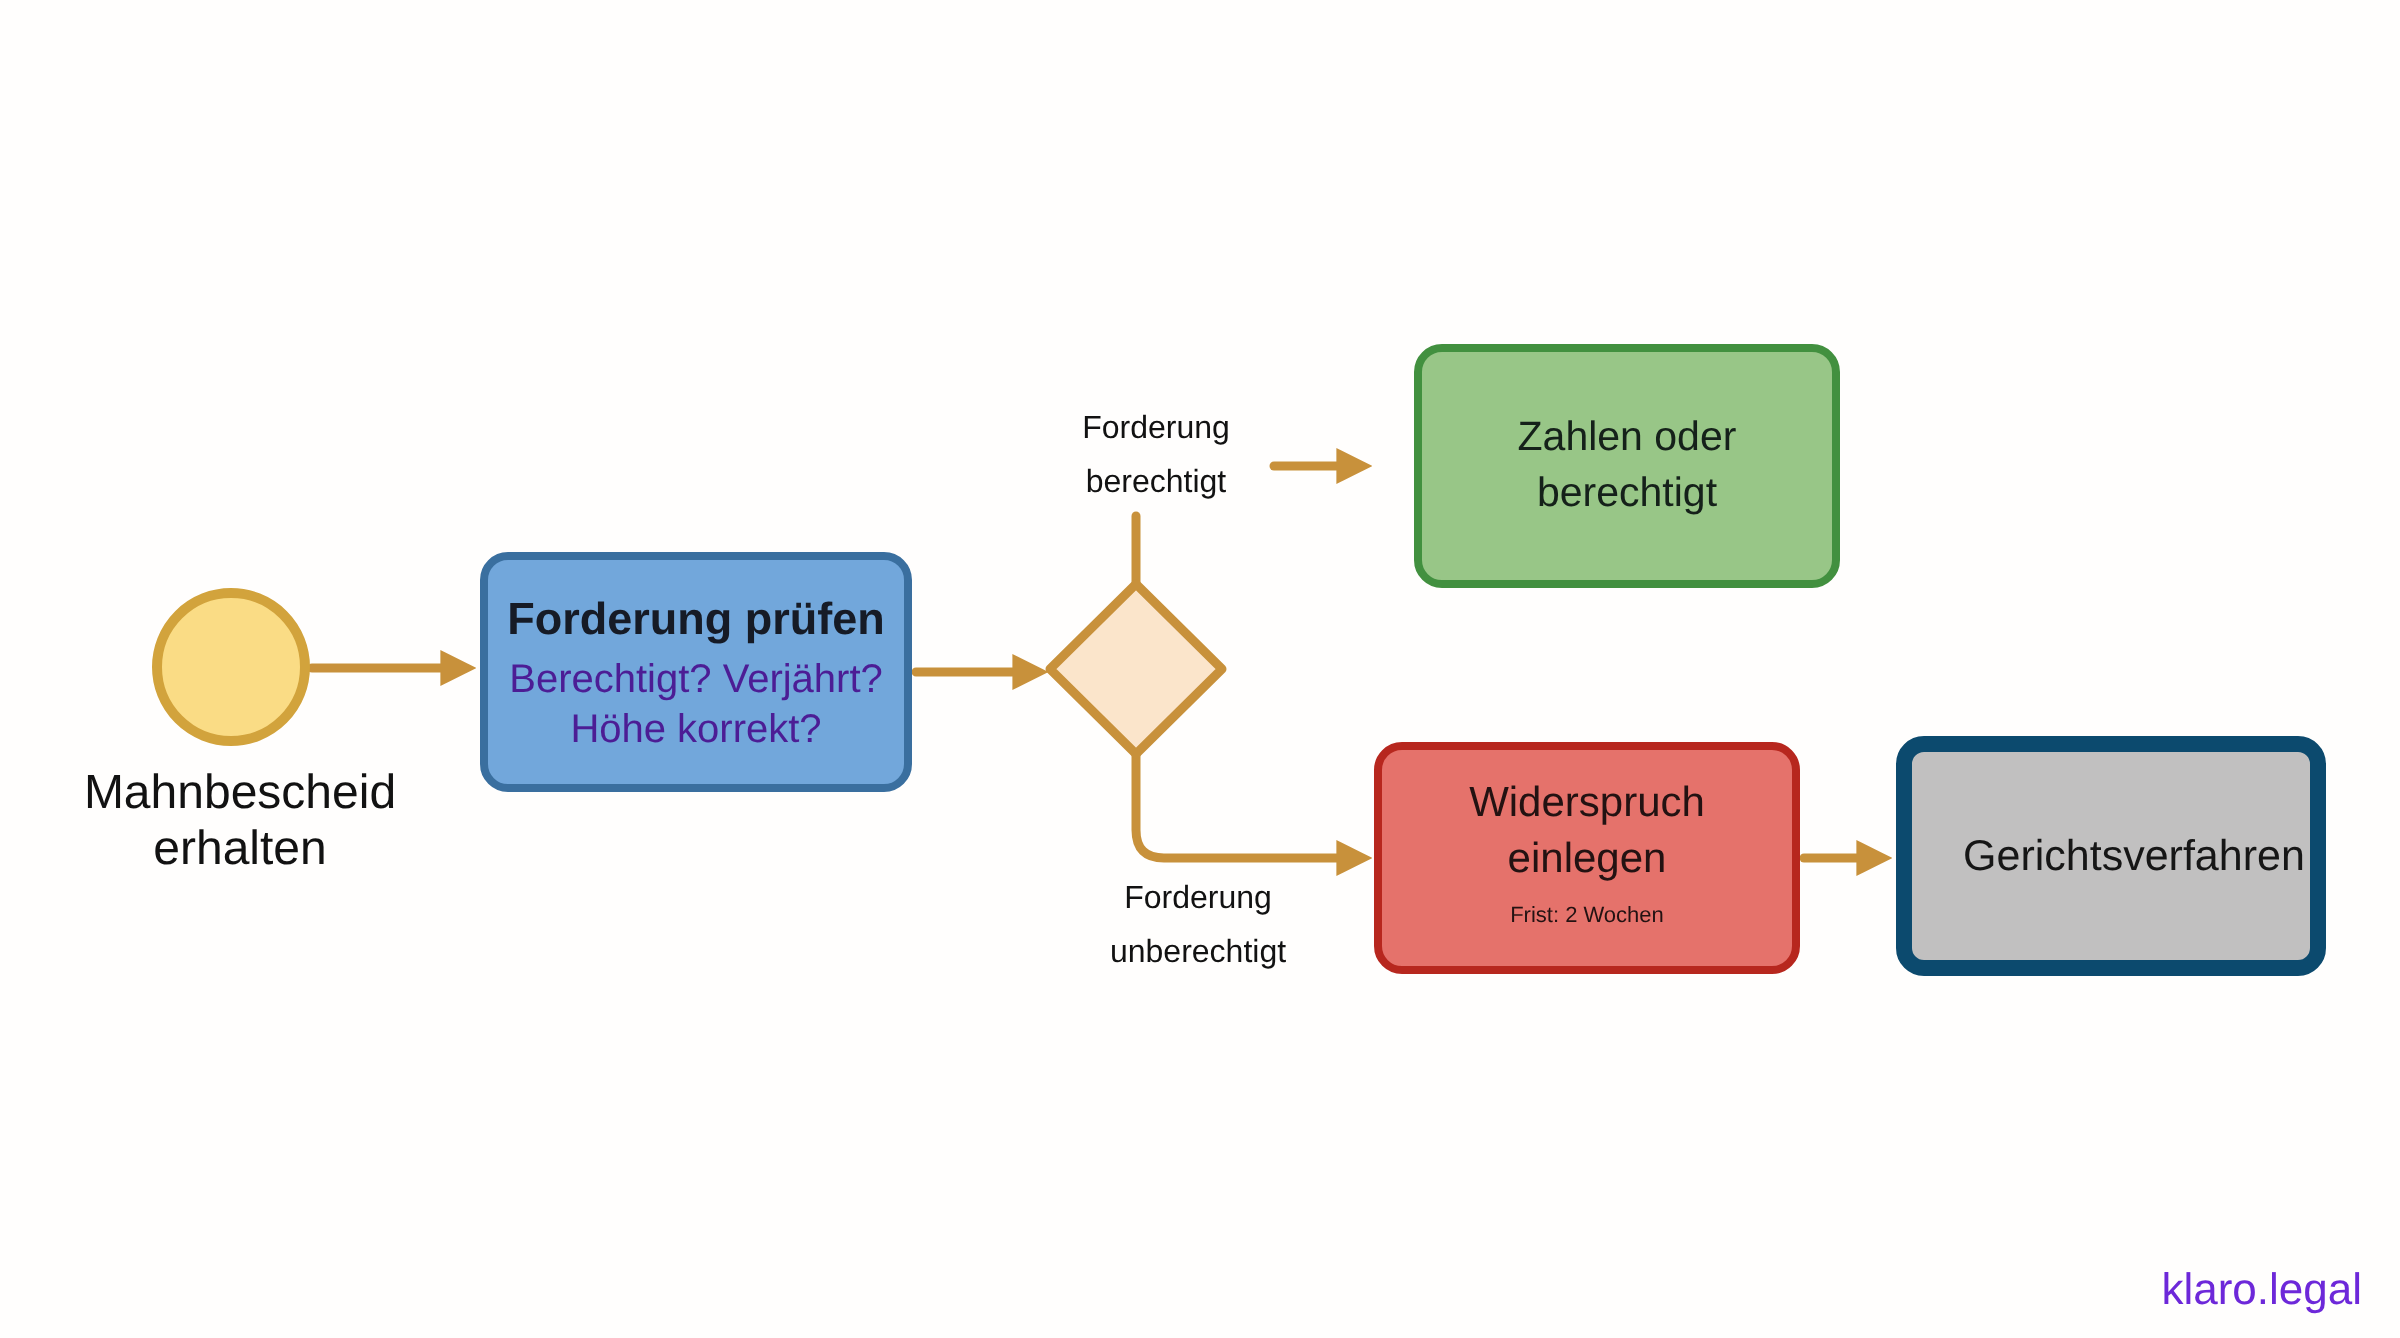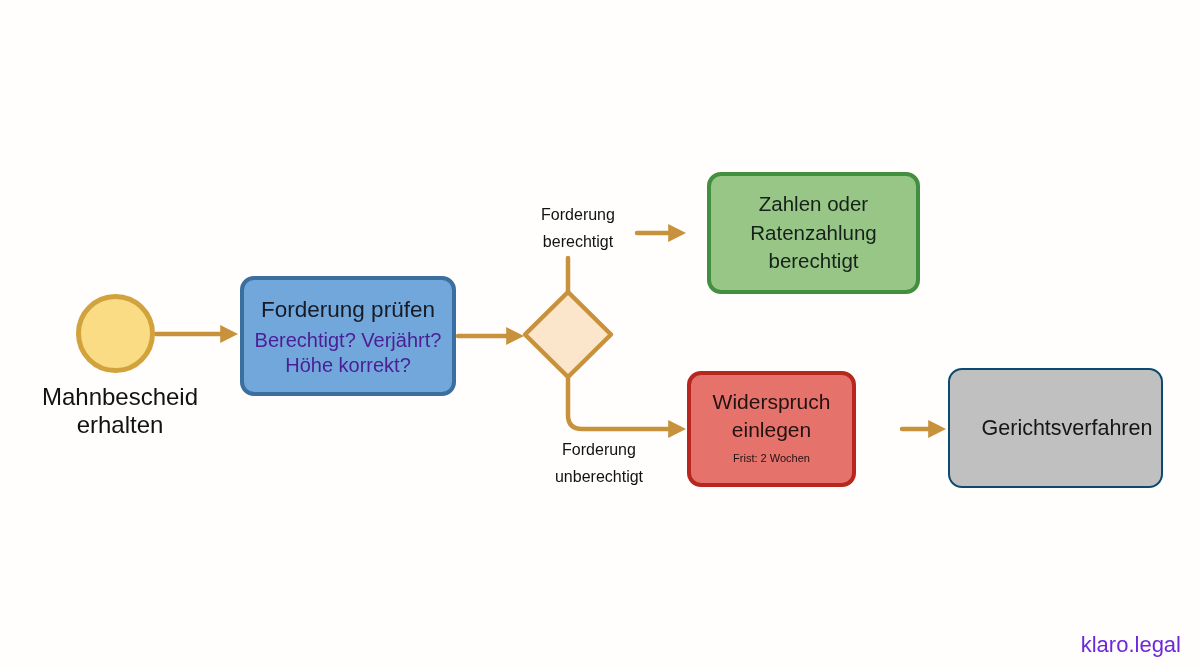--- a/index.html
+++ b/index.html
@@ -53,20 +53,21 @@
     width: 216px; height: 120px;
     background: #72A7DB;
     border: 4px solid #3A6F9F;
     border-radius: 14px;
   }
   .check-box .box-title {
     font-size: 22.5px;
     line-height: 30px;
     color: #161B26;
     margin-bottom: 3px;
+    font-weight: bold;
   }
   .check-box .box-line {
     font-size: 20px;
     line-height: 24.5px;
     color: #4c1d95;
   }
   
   .pay-box {
     left: 687px; top: 172px;
     width: 213px; height: 122px;
@@ -76,41 +77,41 @@
     margin-left: 20px;
   }
   .pay-box .box-line {
     font-size: 20.5px;
     line-height: 28.5px;
     color: #15211A;
   }
   
   .object-box {
     left: 687px; top: 371px;
-    width: 169px; height: 116px;
+    width: 213px; height: 116px;
     background: #E5726B;
     border: 4px solid #B7271E;
     border-radius: 14px;
   }
   .object-box .box-line {
     font-size: 21px;
     line-height: 28.5px;
     color: #231212;
   }
   .object-box .box-note {
     font-size: 11px;
     line-height: 26px;
     color: #231212;
   }
   
   .court-box {
     left: 948px; top: 368px;
     width: 215px; height: 120px;
     background: #C1C0C0;
-    border: 2px solid #0c4a6e;
+    border: 8px solid #0c4a6e;
     border-radius: 14px;
     padding-left: 23px;
   }
   .court-box .box-title {
     font-size: 21.5px;
     color: #161616;
   }
   
   .edge-label {
     position: absolute;
@@ -177,21 +178,20 @@
     <span class="line-break">berechtigt</span>
   </div>
 
   <div class="edge-label edge-label-unberechtigt">
     <span class="line-break">Forderung</span>
     <span class="line-break">unberechtigt</span>
   </div>
 
   <div class="node pay-box">
     <span class="box-line">Zahlen oder</span>
-    <span class="box-line">Ratenzahlung</span>
     <span class="box-line">berechtigt</span>
   </div>
 
   <div class="node object-box">
     <span class="box-line">Widerspruch</span>
     <span class="box-line">einlegen</span>
     <span class="box-note">Frist: 2 Wochen</span>
   </div>
 
   <div class="node court-box">

